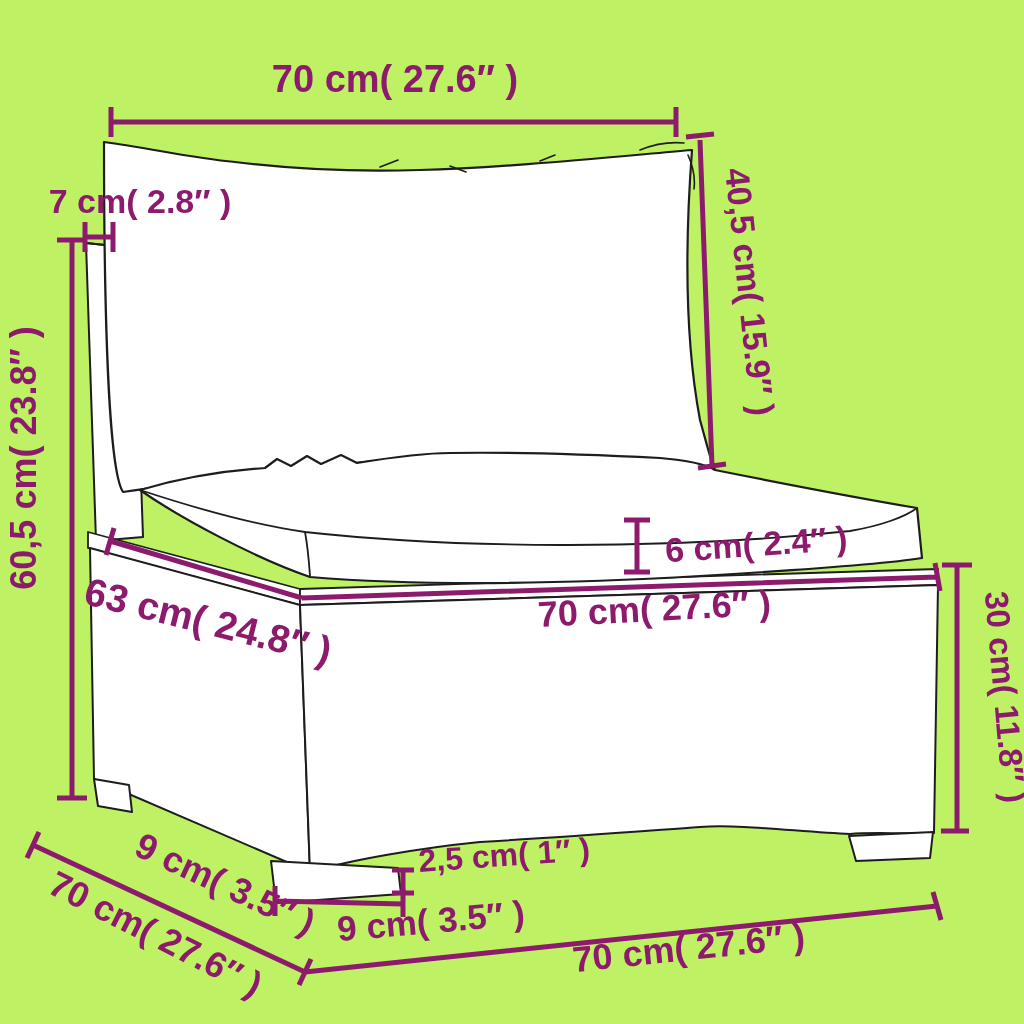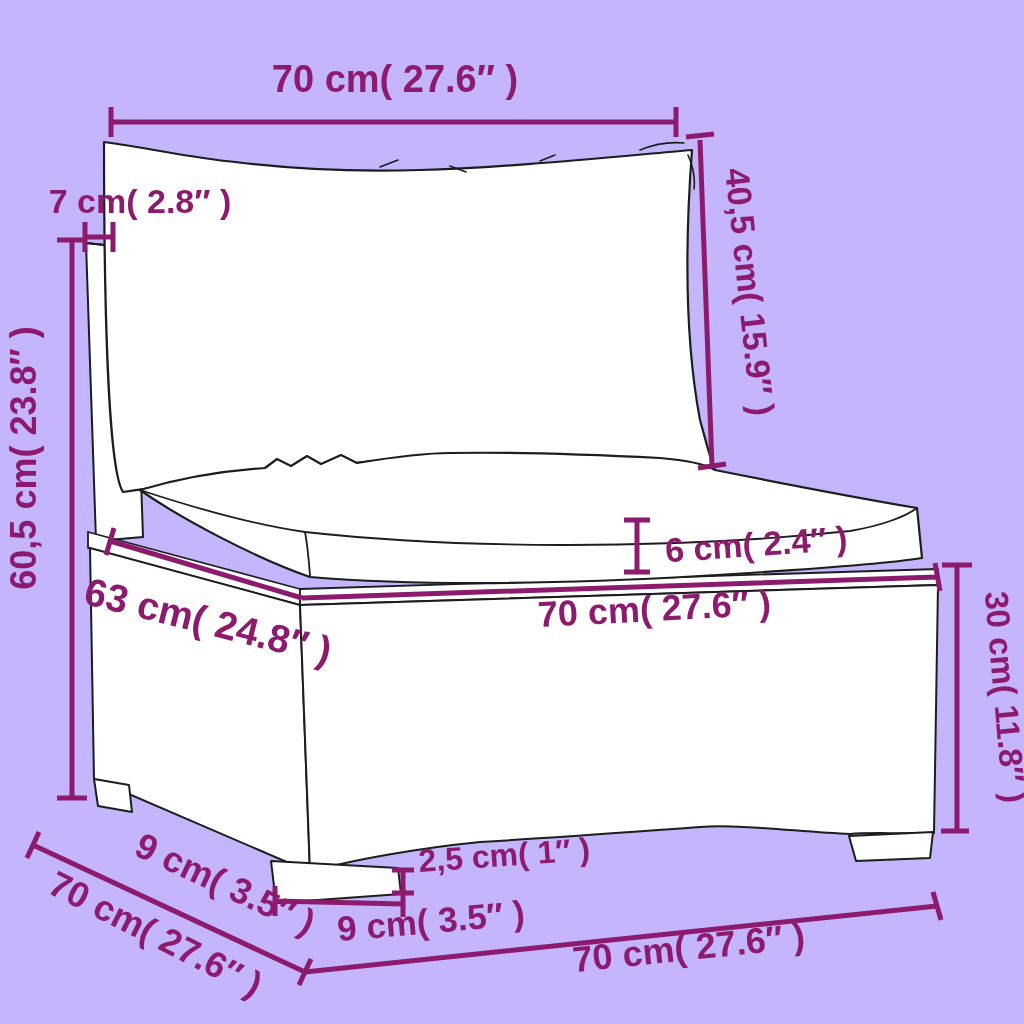--- a/index.html
+++ b/index.html
@@ -1,16 +1,16 @@
 <!DOCTYPE html>
 <html><head>
 <meta charset="utf-8">
 <style>
   html,body{margin:0;padding:0;background:#ffffff;}
-  .stage{width:1024px;height:1024px;position:relative;background:#c4b5fd;overflow:hidden;}
+  .stage{width:1024px;height:1024px;position:relative;background:#bef264;overflow:hidden;}
   svg{display:block;}
   text.dim{
     font-family:"Liberation Sans","DejaVu Sans",sans-serif;
     font-weight:bold;
     fill:#8D1B6D;
   }
   .art{stroke:#1d1d1d;fill:none;stroke-linecap:round;stroke-linejoin:round;}
   .artfill{stroke:#1d1d1d;fill:#ffffff;stroke-linejoin:round;}
   .dimline{stroke:#8D1B6D;stroke-width:5;fill:none;stroke-linecap:butt;}
 </style>

